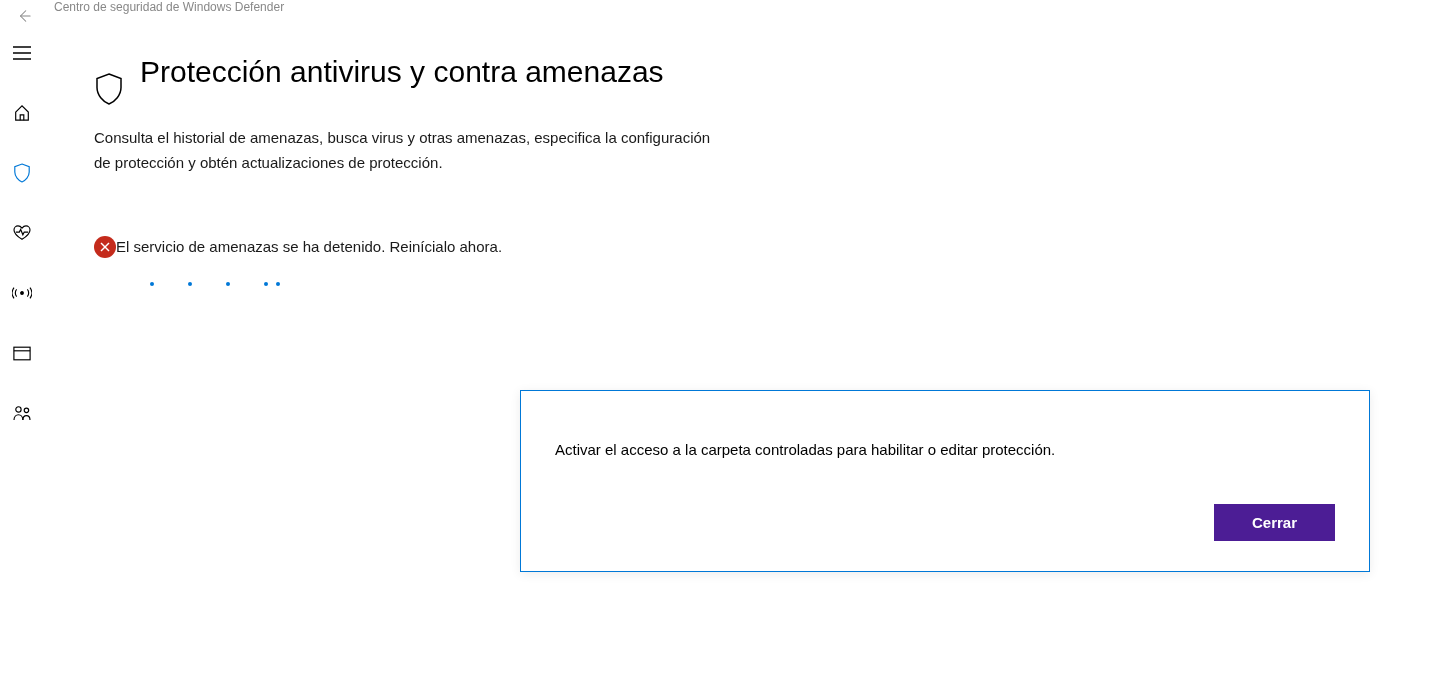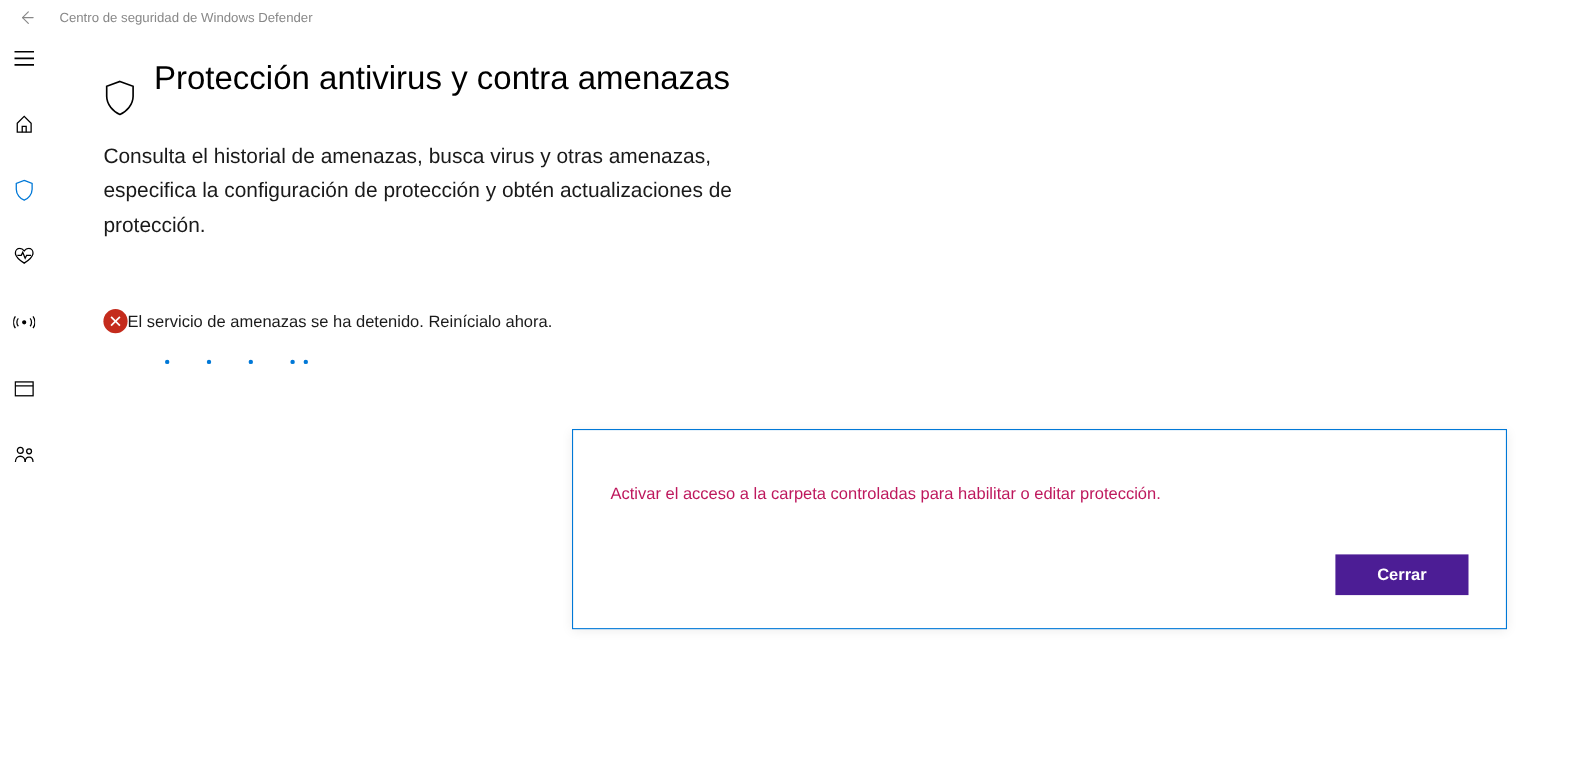--- a/index.html
+++ b/index.html
@@ -8,21 +8,21 @@
       background: #ffffff;
       color: #000000;
       width: 1429px;
       height: 692px;
       overflow: hidden;
       position: relative;
     }
     .titlebar {
       height: 32px;
       display: flex;
-      align-items: center;
+      align-items: flex-start;
       padding-left: 8px;
       font-size: 12px;
       color: #888888;
     }
     .back-btn {
       width: 32px;
       height: 32px;
       display: flex;
       align-items: center;
       justify-content: center;
@@ -72,21 +72,21 @@
       margin-top: 20px;
       flex-shrink: 0;
     }
     .page-title {
       font-size: 30px;
       font-weight: 400;
       line-height: 1.3;
       color: #000000;
     }
     .page-subtitle {
-      font-size: 19px;
+      font-size: 15px;
       line-height: 1.65;
       color: #1a1a1a;
       margin-bottom: 60px;
     }
     .status-row {
       display: flex;
       align-items: center;
       margin-bottom: 24px;
     }
     .status-icon {
@@ -126,21 +126,21 @@
       top: 390px;
       left: 520px;
       width: 850px;
       background: #ffffff;
       border: 1px solid #0078d7;
       box-shadow: 0 2px 10px rgba(0,0,0,0.08);
       padding: 50px 34px 30px 34px;
     }
     .dialog-text {
       font-size: 15px;
-      color: #be185d;
+      color: #000000;
       margin-bottom: 46px;
     }
     .dialog-actions {
       display: flex;
       justify-content: flex-end;
     }
     .btn-primary {
       background: #4c1d95;
       color: #ffffff;
       border: none;

